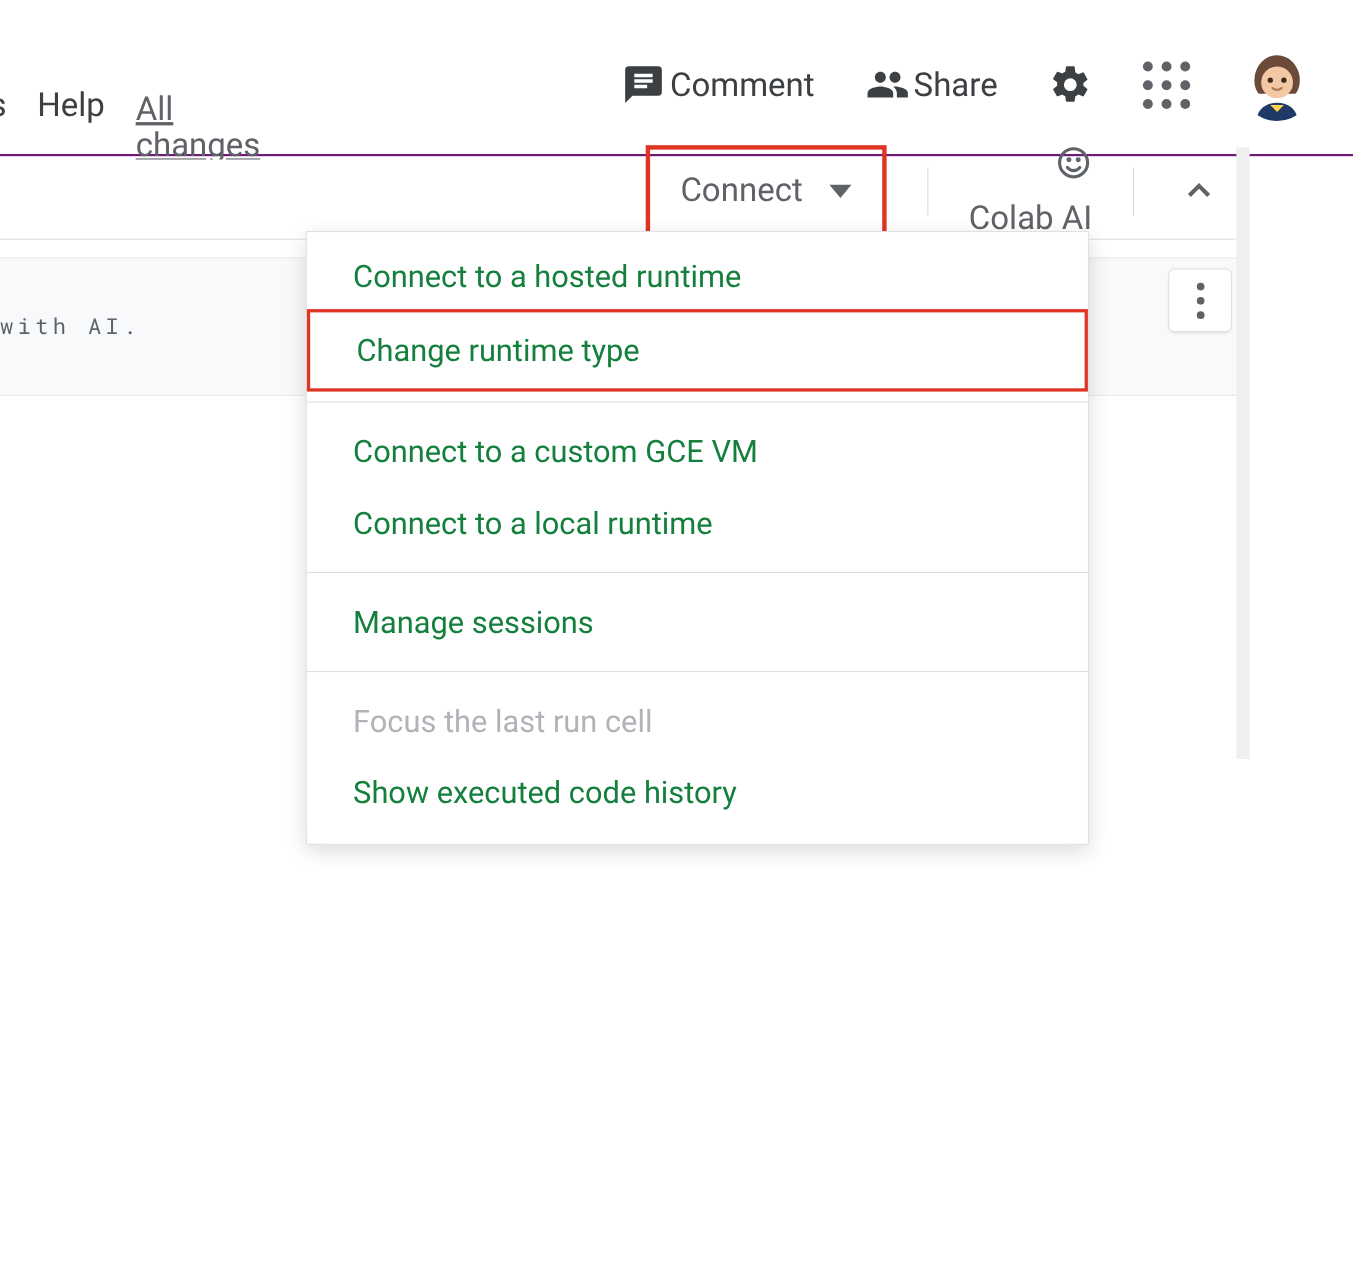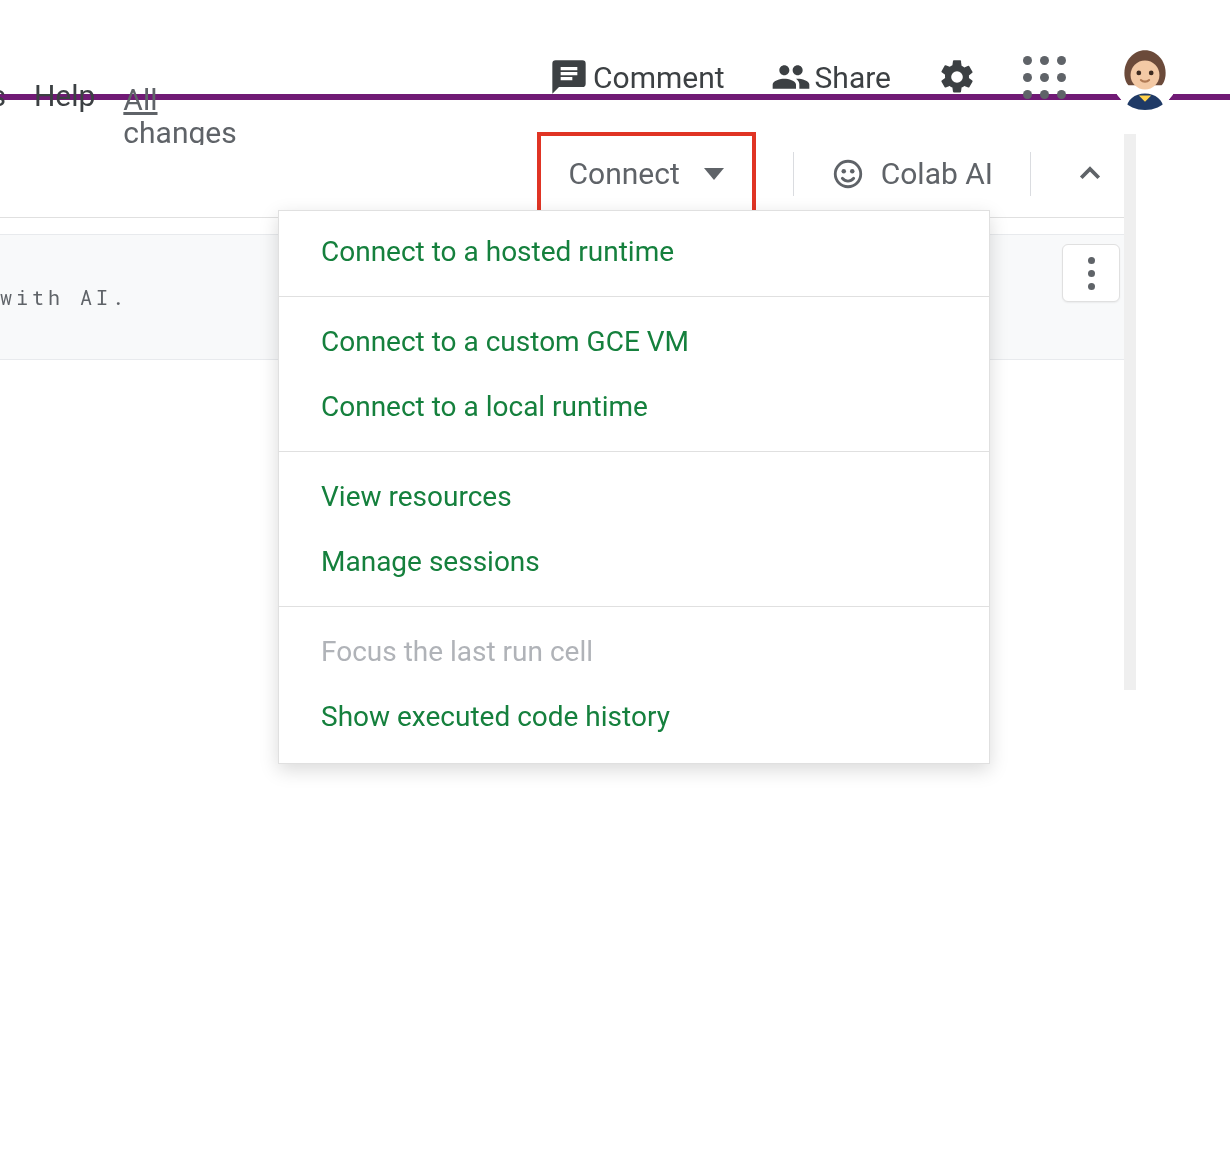--- a/index.html
+++ b/index.html
@@ -10,25 +10,25 @@
     background: #fff;
     overflow: hidden;
     position: relative;
     color: #3c4043;
   }
 
   
   .topbar {
     position: absolute;
     top: 0; left: 0; right: 0;
-    height: 100px;
+    height: 142px;
     display: flex;
     align-items: flex-start;
-    padding-right: 52px;
-    border-bottom: 6px solid #701a75;
+    padding-right: 36px;
+    border-bottom: 2px solid #701a75;
   }
   .menubar-left {
     display: flex;
     align-items: baseline;
     gap: 28px;
     padding-left: 0;
     margin-top: 78px;
     font-size: 30px;
     color: #3c4043;
     overflow: hidden;
@@ -104,21 +104,21 @@
     border-left: 10px solid transparent;
     border-right: 10px solid transparent;
     border-top: 12px solid #5f6368;
   }
   .vdiv {
     width: 1px; height: 44px; background: #dadce0;
     margin: 0 22px;
   }
   .colab-ai {
     display: flex; align-items: flex-end; gap: 16px;
-    font-size: 30px; color: #5f6368; cursor: pointer;
+    font-size: 30px; color: #5f6368; cursor: pointer; flex-direction: column;
   }
   .colab-ai .icon svg { width: 34px; height: 34px; fill: #5f6368; }
   .up-chevron-btn {
     width: 44px; height: 44px; display: flex; align-items: center; justify-content: center;
     cursor: pointer;
   }
   .up-chevron-btn svg { width: 30px; height: 30px; stroke: #5f6368; fill: none; stroke-width: 3; }
 
   
   .code-cell {
@@ -292,22 +292,22 @@
       <span></span>
       <span></span>
       <span></span>
     </span>
 </div>
 
 <div class="scroll-track"></div>
 
 <div class="dropdown">
   <div class="menu-item">Connect to a hosted runtime</div>
+  <div class="menu-item highlight">Change runtime type</div>
   <div class="menu-sep"></div>
   <div class="menu-item">Connect to a custom GCE VM</div>
   <div class="menu-item">Connect to a local runtime</div>
   <div class="menu-sep"></div>
-  <div class="menu-item">View resources</div>
   <div class="menu-item">Manage sessions</div>
   <div class="menu-sep"></div>
   <div class="menu-item disabled">Focus the last run cell</div>
   <div class="menu-item">Show executed code history</div>
 </div>
 
 </body></html>

